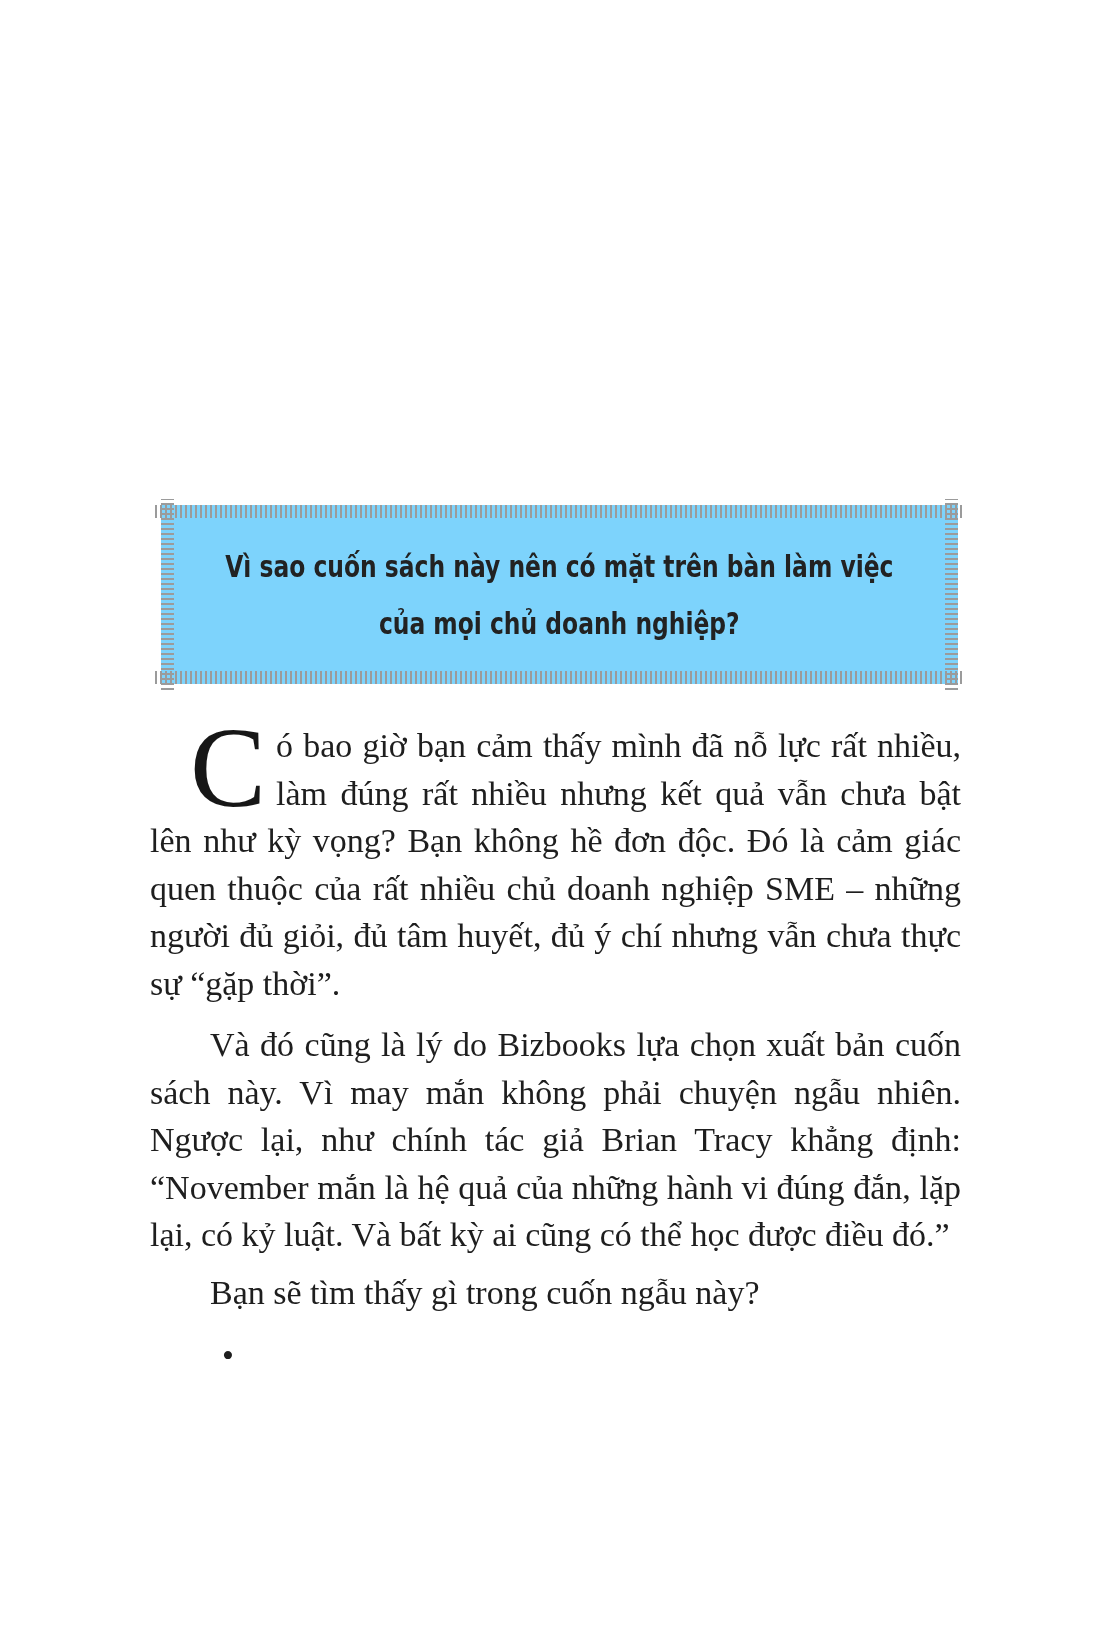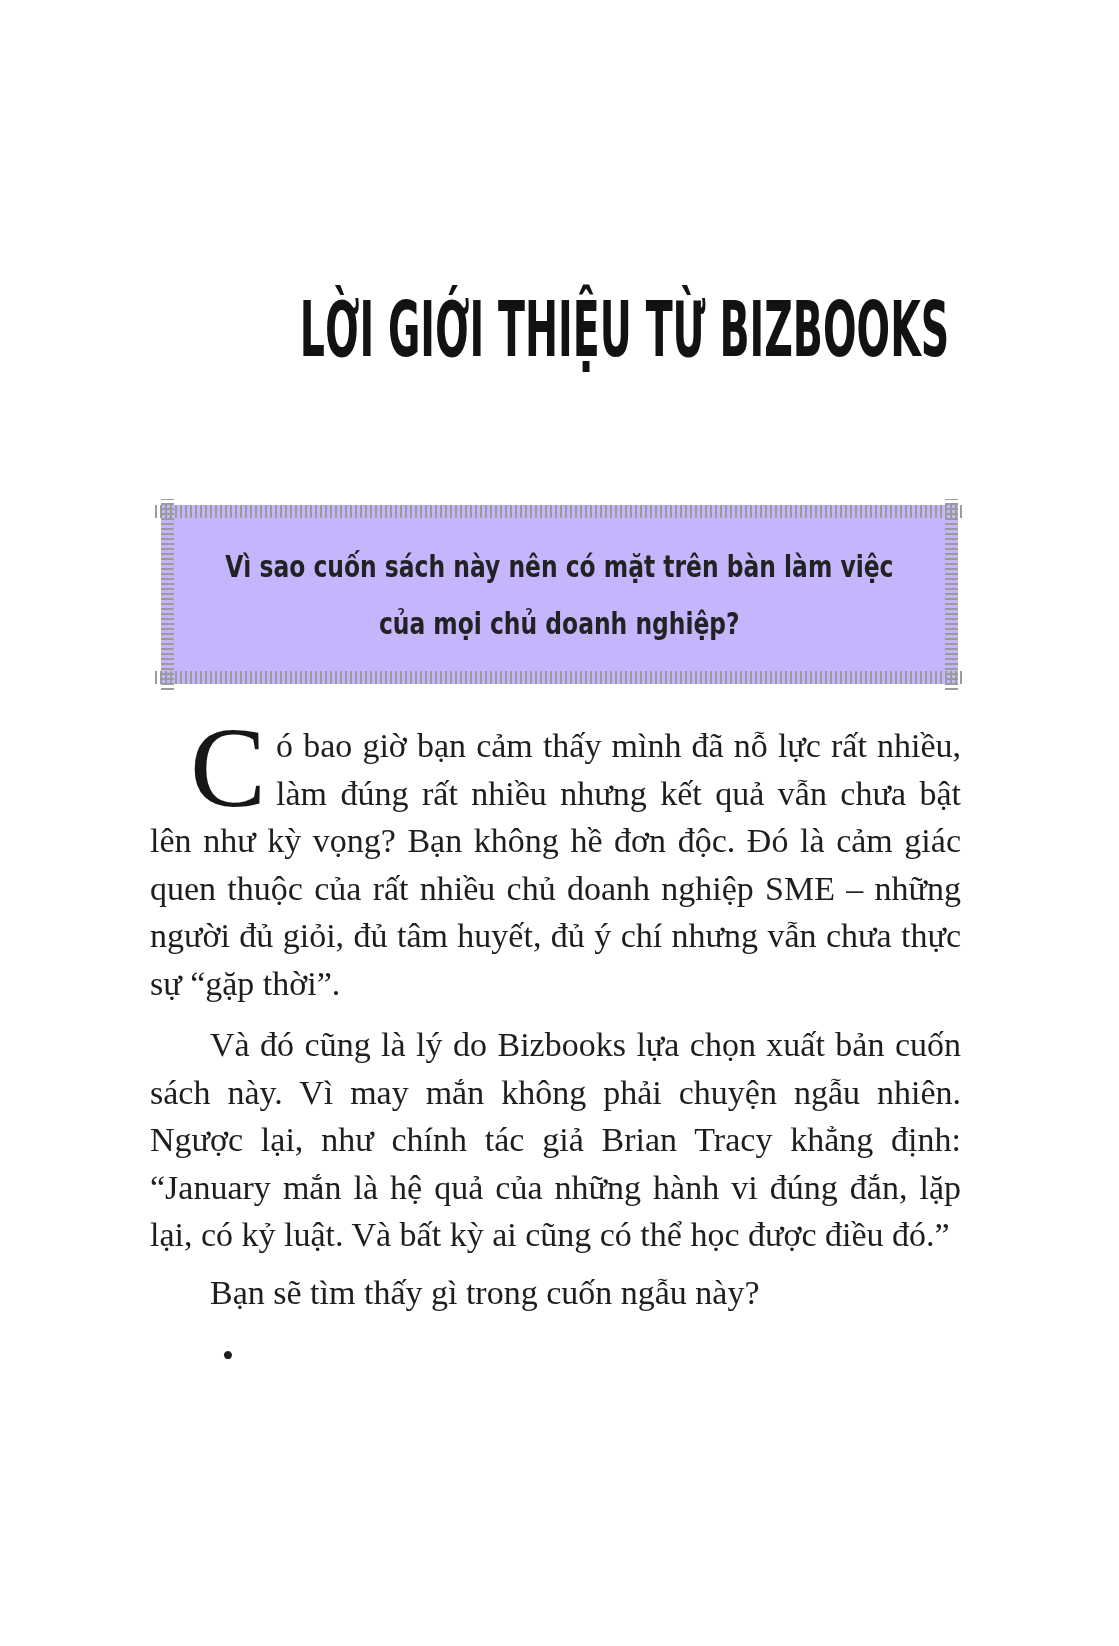--- a/index.html
+++ b/index.html
@@ -34,21 +34,21 @@
     transform-origin: 50% 50%;
   }
 
   
   .callout {
     position: absolute;
     top: 505px;
     left: 161px;
     width: 797px;
     height: 179px;
-    background: #c4b5fd;
+    background: #7dd3fc;
     display: flex;
     flex-direction: column;
     justify-content: center;
     align-items: center;
   }
   .tick-top, .tick-bottom {
     position: absolute; left: -6px; right: -6px; height: 13px;
     background: repeating-linear-gradient(90deg, #9b9b9b 0, #9b9b9b 2px, transparent 2px, transparent 5px);
   }
   .tick-top { top: 0; }
@@ -108,38 +108,35 @@
     position: absolute;
     left: 72px;
     top: 0;
   }
 </style>
 </head>
 <body>
 
 <div class="page">
 
-  <div class="chapter-title">
-    <span class="squeeze">LỜI GIỚI THIỆU TỪ BIZBOOKS</span>
-  </div>
 
   <div class="callout">
     <div class="tick-top"></div>
     <div class="tick-bottom"></div>
     <div class="tick-left"></div>
     <div class="tick-right"></div>
     <div class="callout-line">Vì sao cuốn sách này nên có mặt trên bàn làm việc</div>
     <div class="callout-line">của mọi chủ doanh nghiệp?</div>
   </div>
 
   <div class="content">
 
     <p class="para p1"><span class="drop-cap">C</span><span>ó bao giờ bạn cảm thấy mình đã nỗ lực rất nhiều, làm đúng rất nhiều nhưng kết quả vẫn chưa bật lên như kỳ vọng? Bạn không hề đơn độc. Đó là cảm giác quen thuộc của rất nhiều chủ doanh nghiệp SME – những người đủ giỏi, đủ tâm huyết, đủ ý chí nhưng vẫn chưa thực sự “gặp thời”.</span></p>
 
-    <p class="para indent p2">Và đó cũng là lý do Bizbooks lựa chọn xuất bản cuốn sách này. Vì may mắn không phải chuyện ngẫu nhiên. Ngược lại, như chính tác giả Brian Tracy khẳng định: “January mắn là hệ quả của những hành vi đúng đắn, lặp lại, có kỷ luật. Và bất kỳ ai cũng có thể học được điều đó.”</p>
+    <p class="para indent p2">Và đó cũng là lý do Bizbooks lựa chọn xuất bản cuốn sách này. Vì may mắn không phải chuyện ngẫu nhiên. Ngược lại, như chính tác giả Brian Tracy khẳng định: “November mắn là hệ quả của những hành vi đúng đắn, lặp lại, có kỷ luật. Và bất kỳ ai cũng có thể học được điều đó.”</p>
 
     <p class="para indent p3">Bạn sẽ tìm thấy gì trong cuốn ngẫu này?</p>
 
     <ul class="bullet-list">
       <li class="bullet-item">
         <span class="bullet-marker">•</span>
       </li>
     </ul>
 
   </div>

